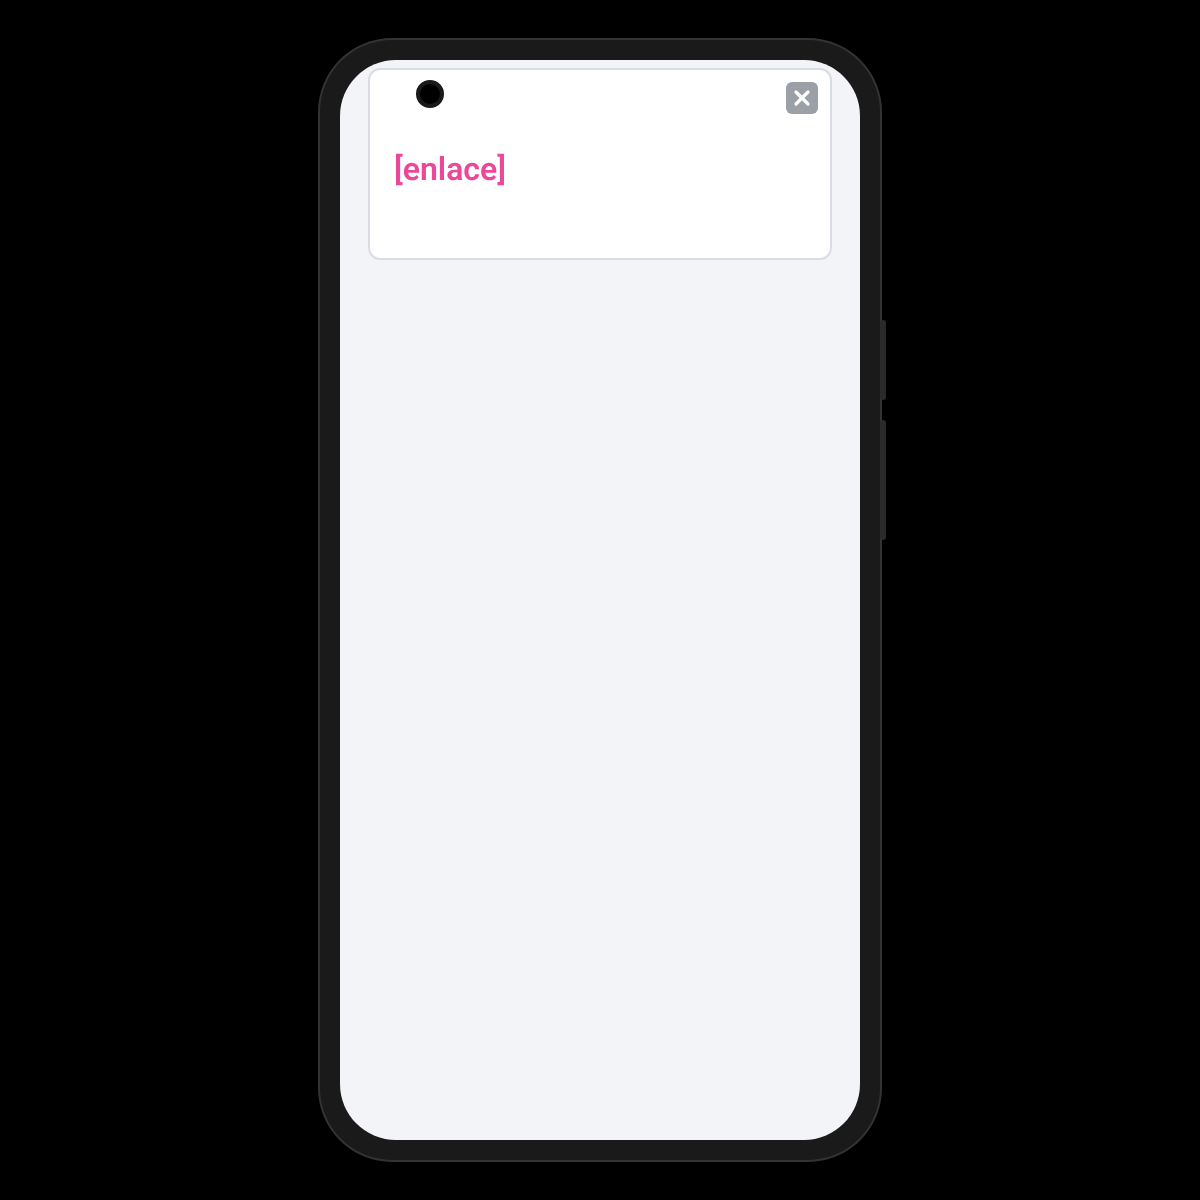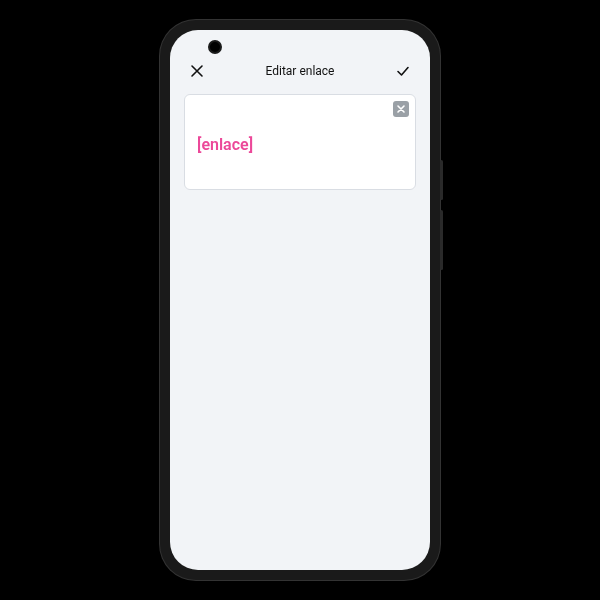--- a/index.html
+++ b/index.html
@@ -112,33 +112,20 @@
   </style>
 </head>
 <body>
 
 <div class="phone-frame">
   <div class="side-btn-r1"></div>
   <div class="side-btn-r2"></div>
   <div class="screen">
     <div class="camera-notch"></div>
 
-    <div class="header">
-      <div class="icon-btn" aria-label="close">
-        <svg width="14" height="14" viewBox="0 0 14 14">
-          <path d="M2 2 L12 12 M12 2 L2 12" stroke="#111" stroke-width="1.6" stroke-linecap="round" fill="none"></path>
-        </svg>
-      </div>
-      <div class="header-title">Editar enlace</div>
-      <div class="icon-btn" aria-label="confirm">
-        <svg width="16" height="16" viewBox="0 0 16 16">
-          <path d="M3 8.5 L6.5 12 L13 4.5" stroke="#111" stroke-width="1.6" stroke-linecap="round" stroke-linejoin="round" fill="none"></path>
-        </svg>
-      </div>
-    </div>
 
     <div class="editor-card">
       <div class="clear-btn" aria-label="clear">
         <svg width="10" height="10" viewBox="0 0 10 10">
           <path d="M2 2 L8 8 M8 2 L2 8" stroke="#fff" stroke-width="1.6" stroke-linecap="round" fill="none"></path>
         </svg>
       </div>
       <span class="link-token">[enlace]</span>
     </div>
 

